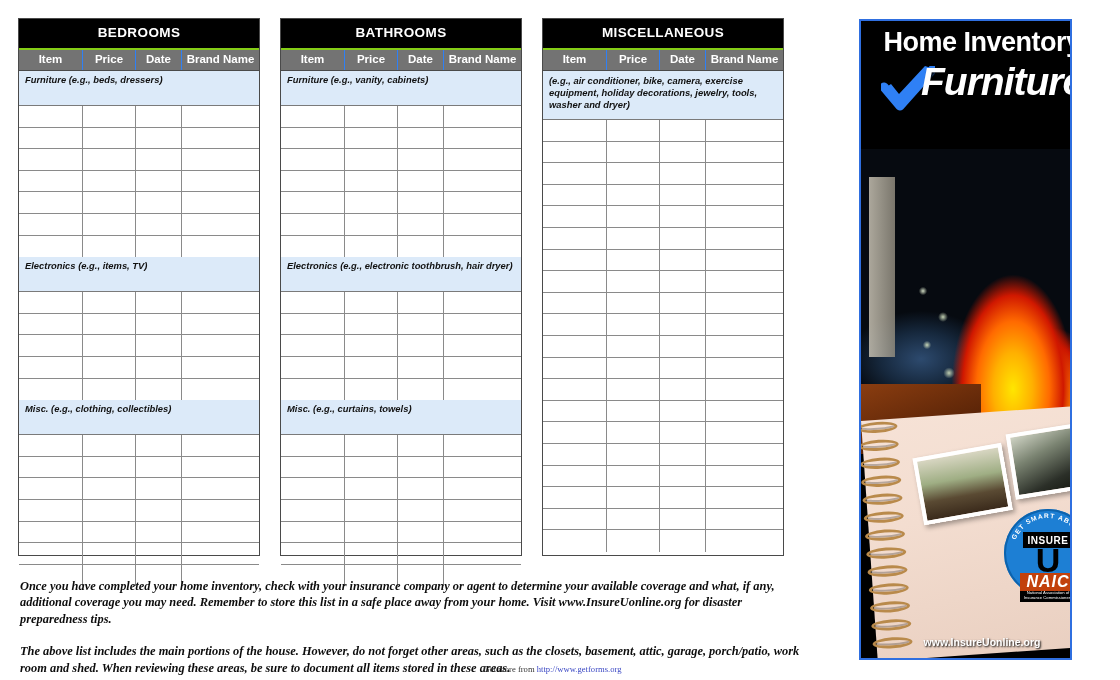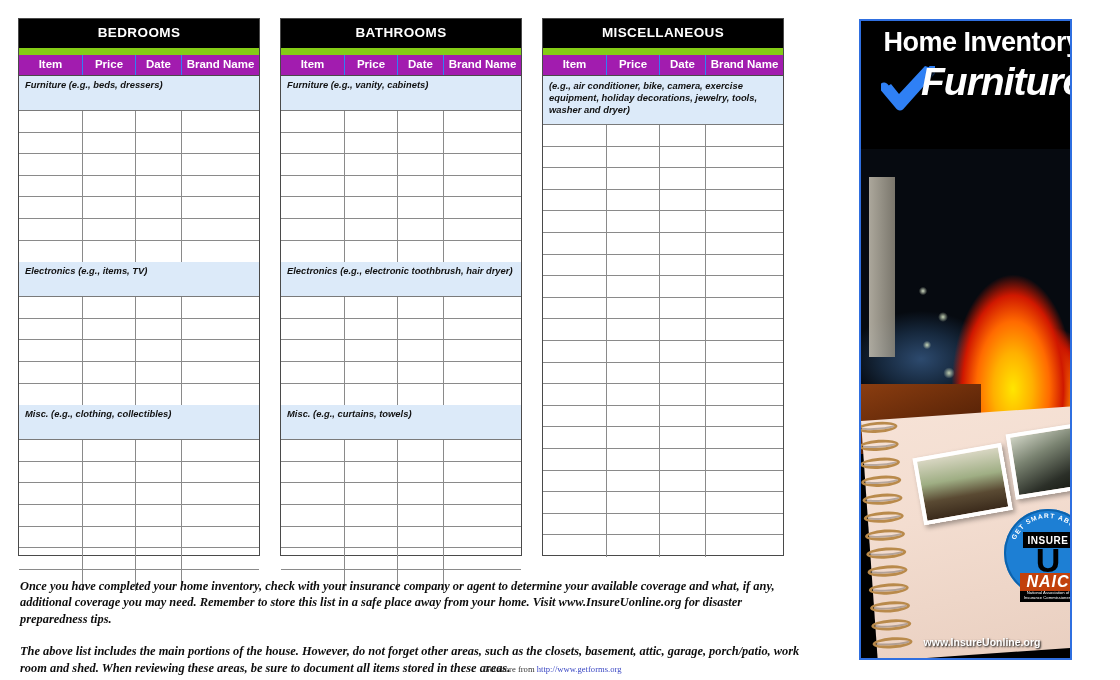--- a/index.html
+++ b/index.html
@@ -37,22 +37,22 @@
     color: #ffffff;
     font-weight: bold;
     font-size: 13.5px;
     letter-spacing: .4px;
     text-align: center;
     padding: 7px 2px 8px 2px;
     line-height: 1;
   }
   .tbl-head {
     display: flex;
-    background: #a21caf;
-    border-top: 7px solid #84cc16;
+    background: #737373;
+    border-top: 2px solid #84cc16;
     border-bottom: 1px solid #4a4a4a;
   }
   .tbl-head .th {
     color: #ffffff;
     font-weight: bold;
     font-size: 11.5px;
     text-align: center;
     padding: 4px 1px 5px 1px;
     line-height: 1;
     border-right: 1px solid #2f80f5;

